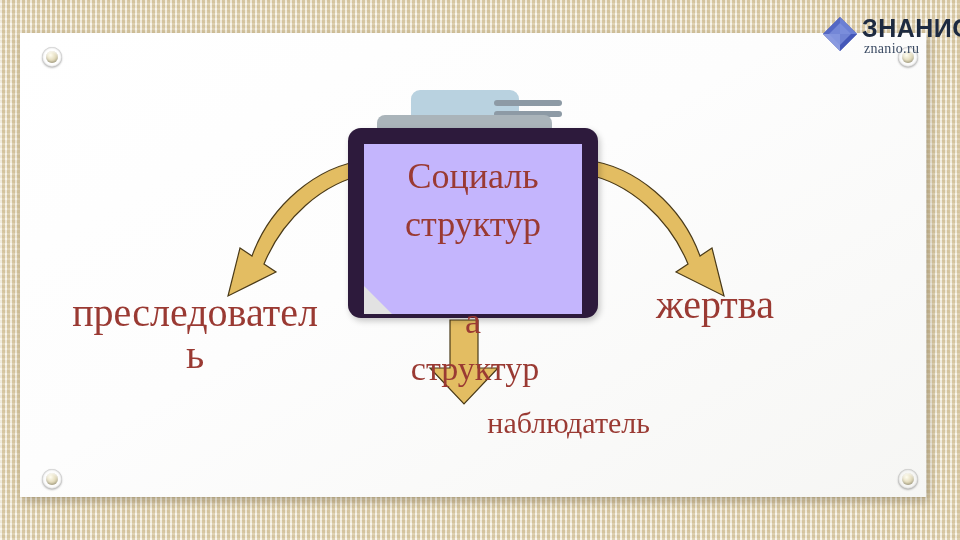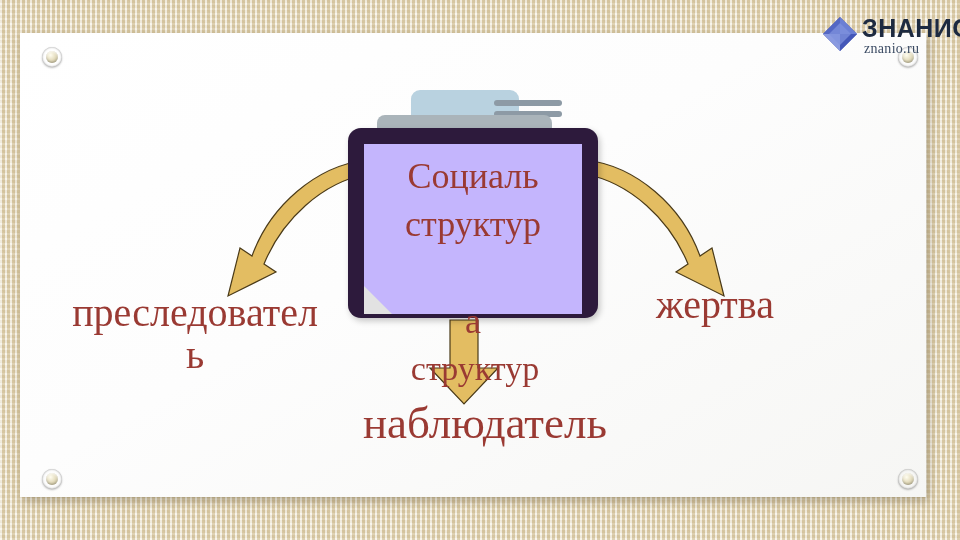--- a/index.html
+++ b/index.html
@@ -103,21 +103,21 @@
   #arrow-down-wrap{left:420px;top:318px;width:88px;height:88px;}
 
   
   .label{
     position:absolute;color:#9a3a33;text-align:center;
     font-family:"Liberation Serif", serif;font-size:40px;line-height:42px;
   }
   #label-bully{left:30px;top:292px;width:330px;}
   #label-victim{left:600px;top:284px;width:230px;}
   #label-bullying{left:330px;top:348px;width:290px;font-size:34px;}
-  #label-observer{left:320px;top:402px;width:330px;font-size:45px;}
+  #label-observer{left:320px;top:402px;width:330px;font-size:30px;text-align:right;}
 </style>
 </head>
 <body>
 
 <div id="canvas"></div>
 
 <div id="board"></div>
 
 <div class="screw" id="screw-tl"></div>
 <div class="screw" id="screw-tr"></div>

